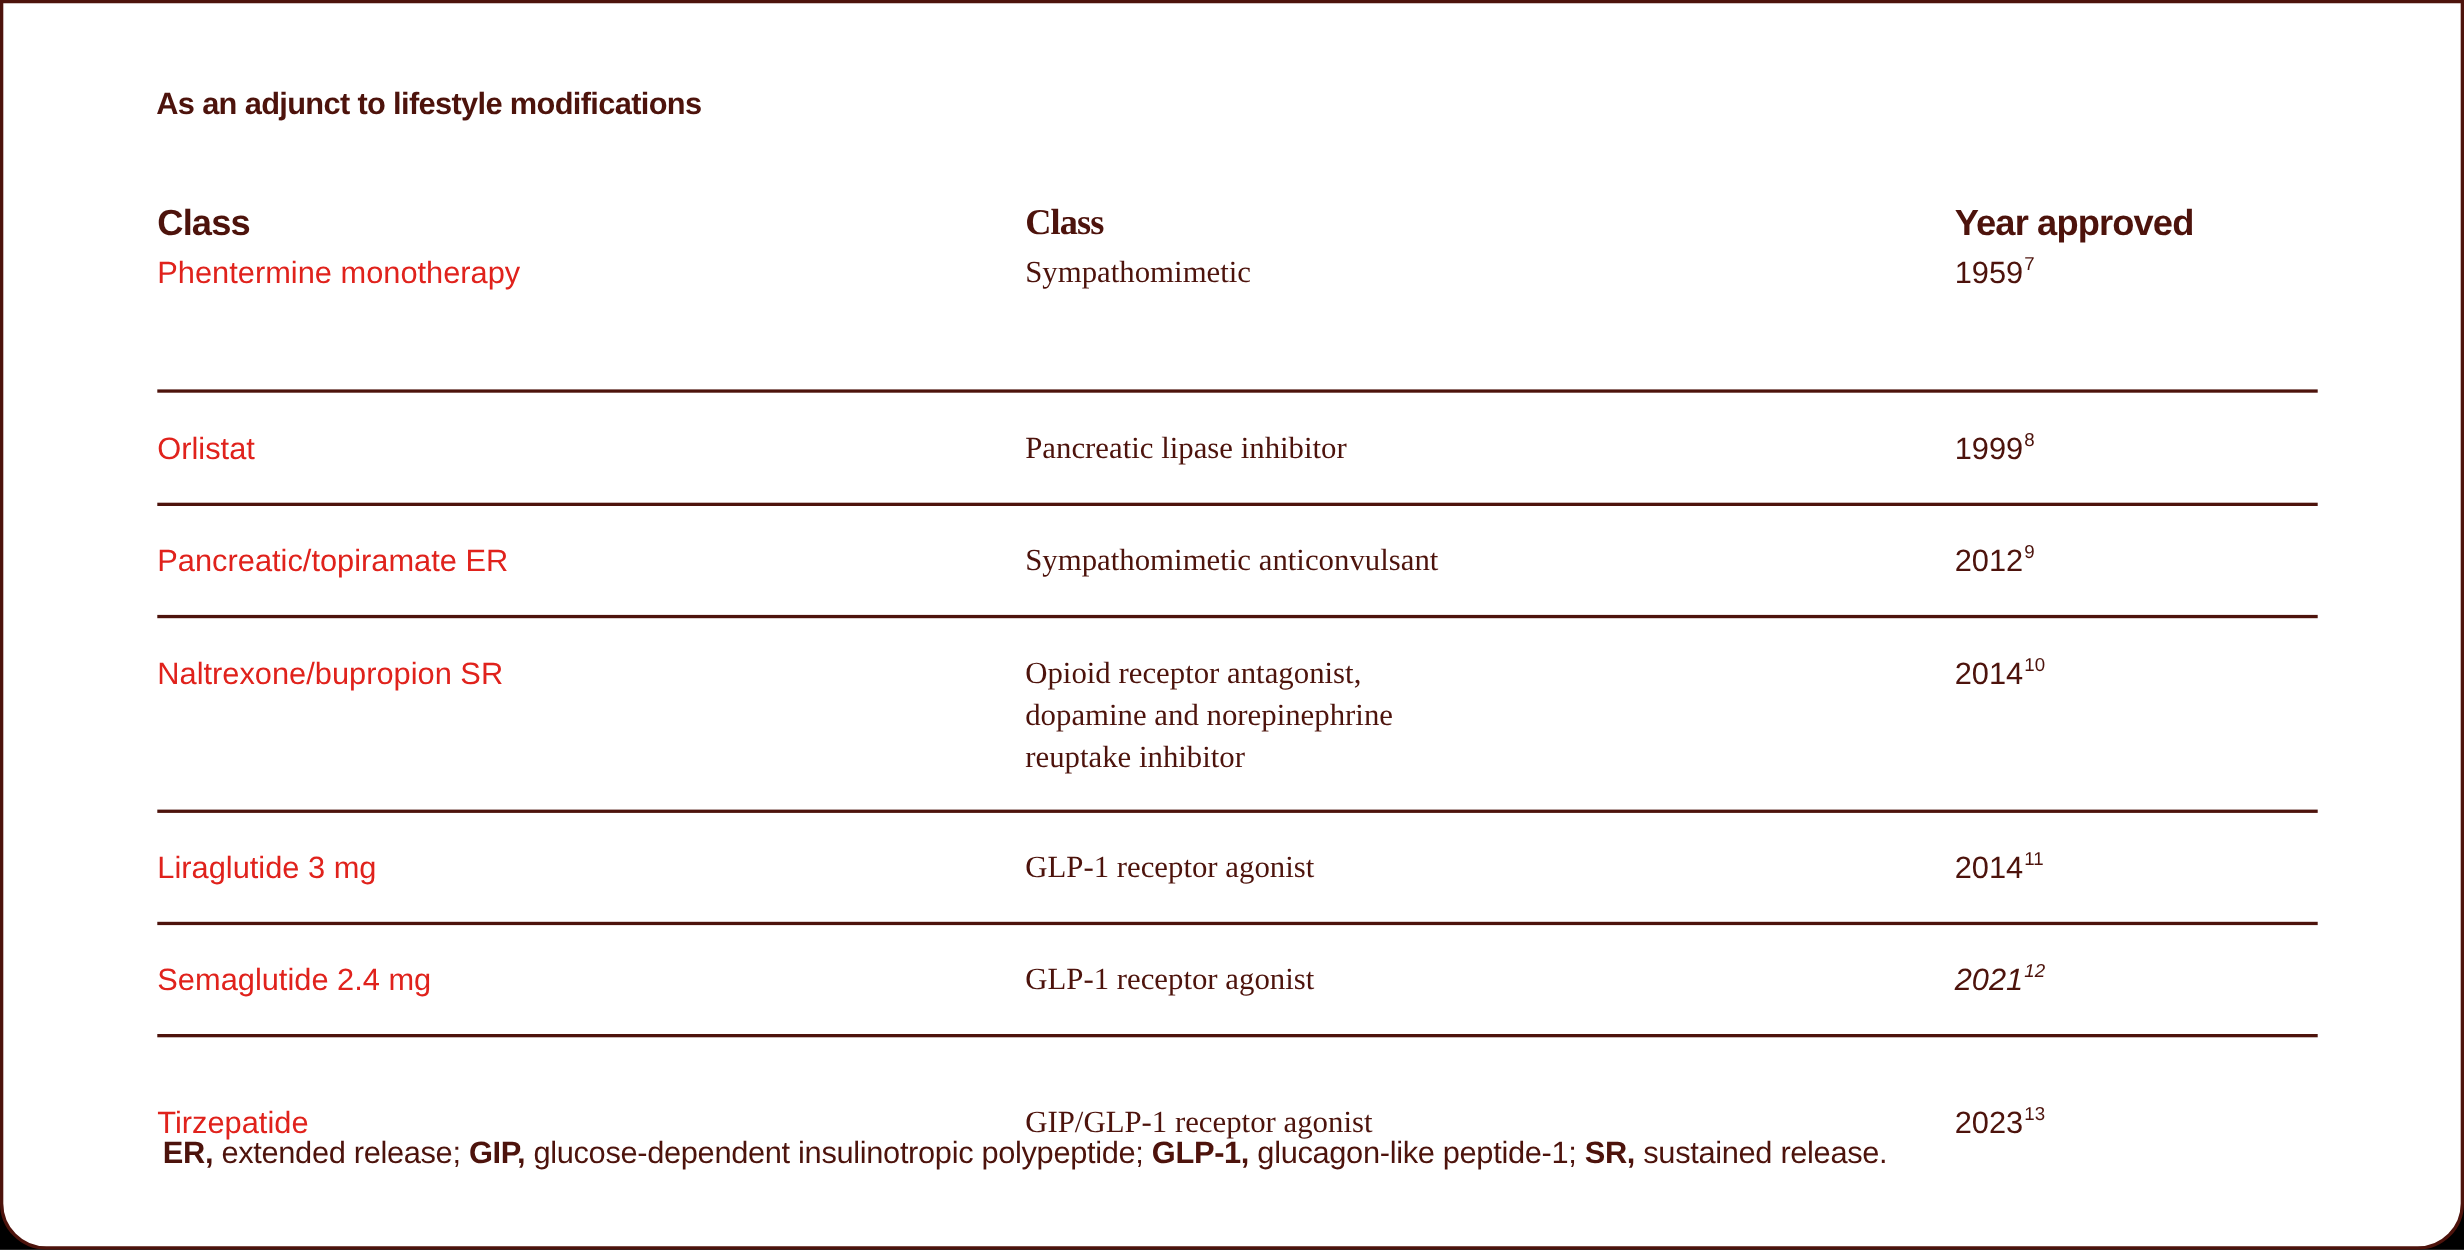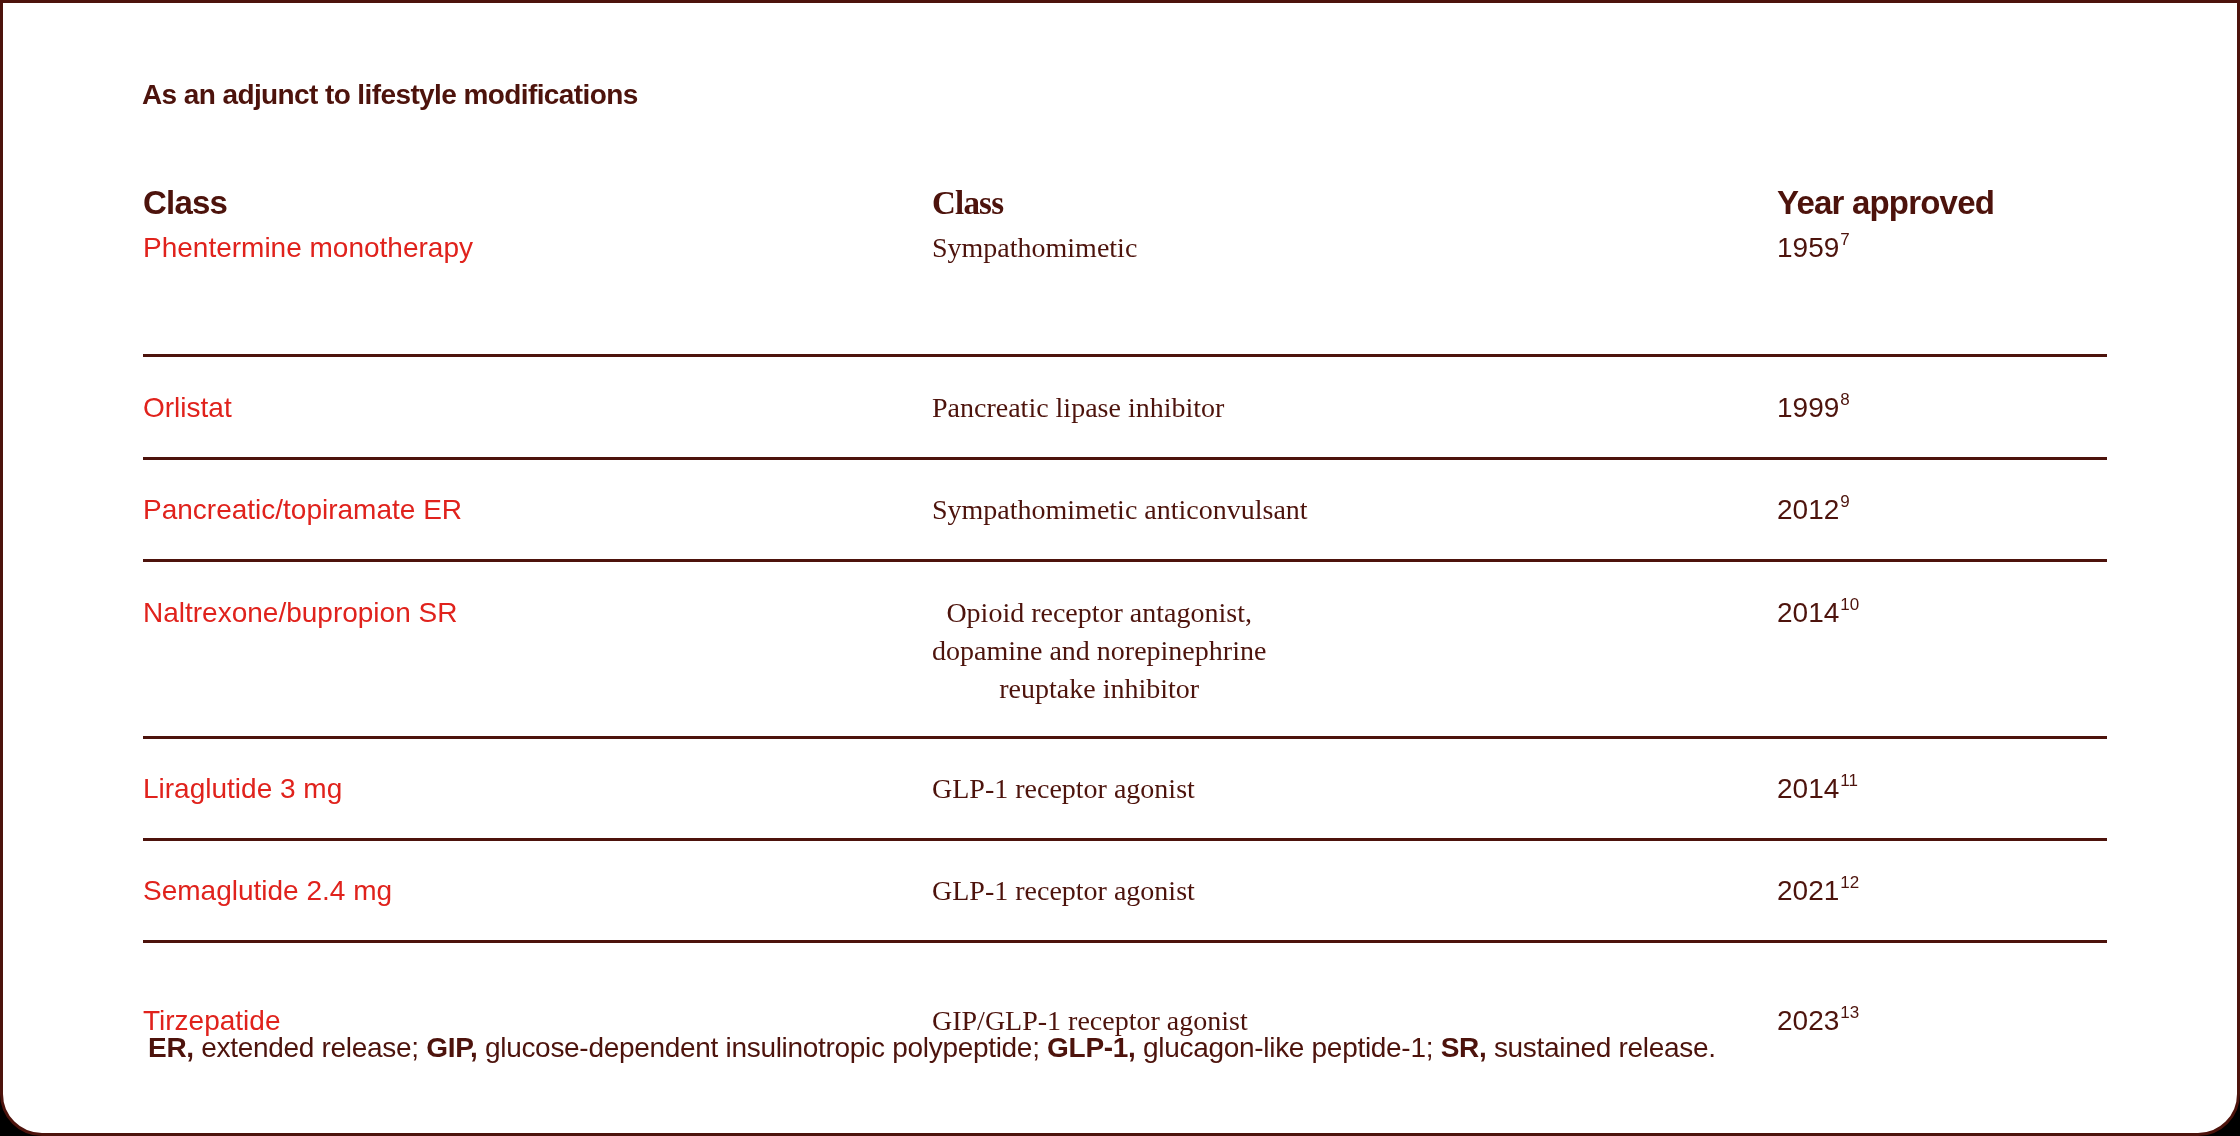--- a/index.html
+++ b/index.html
@@ -64,21 +64,20 @@
       border-bottom: 3px solid #4d130c;
     }
     .row.last {
       border-bottom: none;
       margin-top: 28px;
     }
     .cell {
       font-size: 28px;
       line-height: 38px;
       white-space: nowrap;
-      text-align: center;
     }
     .cell.name {
       color: #e0221c;
     }
     .cell.cls, .cell.year {
       color: #4d130c;
     }
     .cell sup {
       font-size: 17px;
       line-height: 0;
@@ -155,21 +154,21 @@
         <div>GLP-1 receptor agonist</div>
       </div>
       <div class="cell year col-year" style="top:31px;"><span>2014</span><sup>11</sup></div>
     </div>
 
     <div class="row" style="height:102px;">
       <div class="cell name col-name" style="top:31px;">Semaglutide 2.4 mg</div>
       <div class="cell cls col-class" style="top:31px;">
         <div>GLP-1 receptor agonist</div>
       </div>
-      <div class="cell year col-year" style="top:31px;"><span>2021</span><sup>12</sup></div>
+      <div class="cell year col-year" style="top:31px;font-style:italic;"><span>2021</span><sup>12</sup></div>
     </div>
 
     <div class="row last" style="height:90px;">
       <div class="cell name col-name" style="top:31px;">Tirzepatide</div>
       <div class="cell cls col-class" style="top:31px;">
         <div>GIP/GLP-1 receptor agonist</div>
       </div>
       <div class="cell year col-year" style="top:31px;"><span>2023</span><sup>13</sup></div>
     </div>
 

